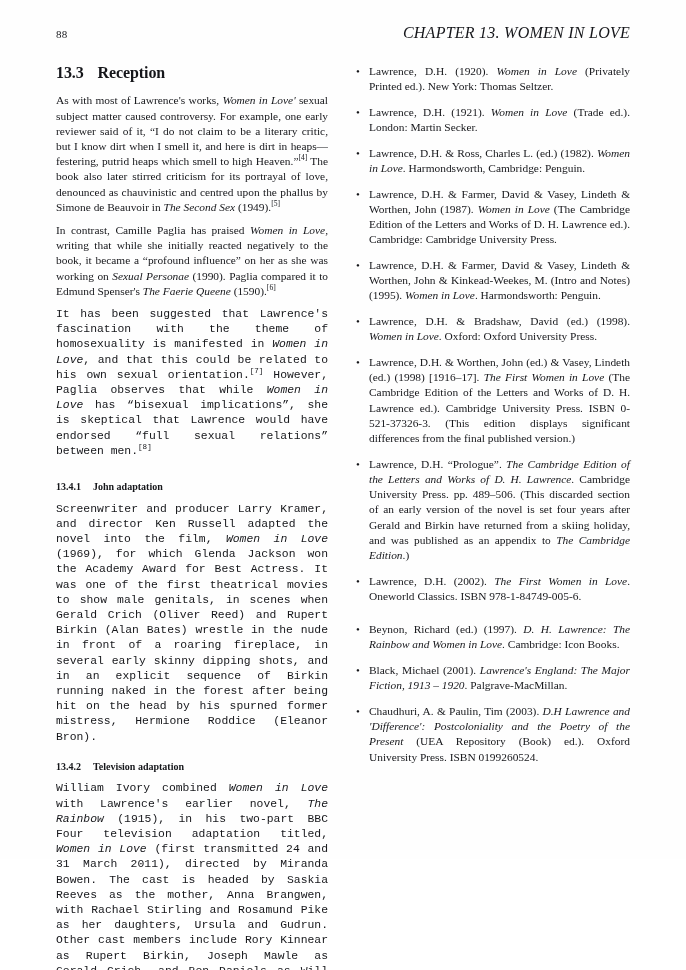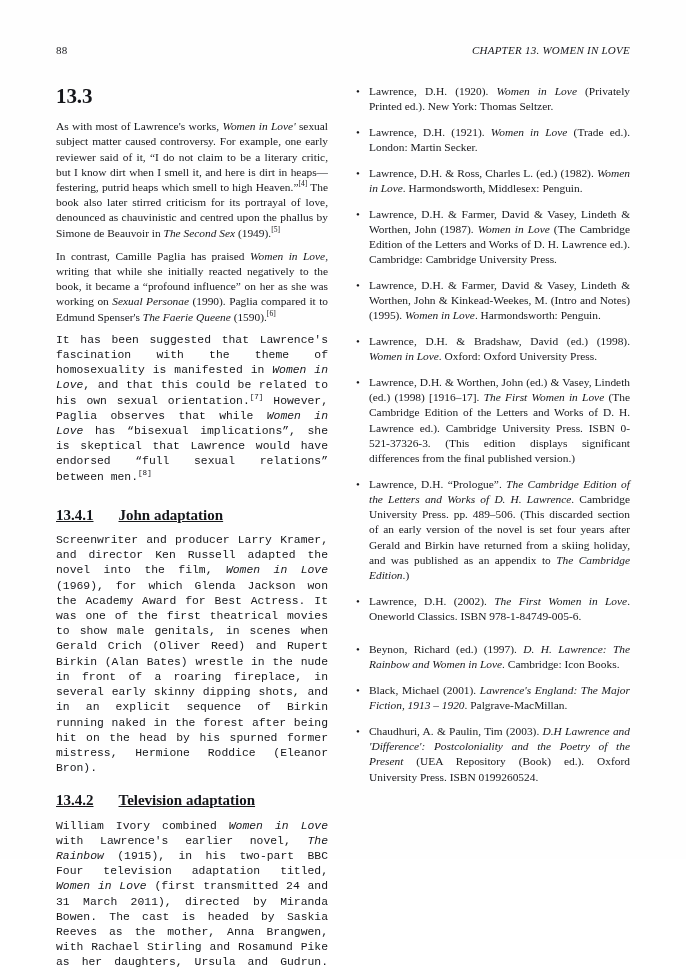--- a/index.html
+++ b/index.html
@@ -13,77 +13,76 @@
     font-family: "Liberation Serif", "DejaVu Serif", serif;
     color: #15161a;
     -webkit-font-smoothing: antialiased;
   }
 
   .page {
     position: relative;
     width: 686px;
     height: 859px;
     box-sizing: border-box;
-    padding: 44px 56px 40px 56px;
+    padding: 24px 56px 40px 56px;
     background: #fefefe;
   }
 
   
   .running-head {
     display: flex;
     justify-content: space-between;
     align-items: baseline;
     font-size: 10.5px;
     margin-bottom: 26px;
     height: 14px;
   }
   .folio {
     font-size: 11px;
     letter-spacing: 0.2px;
   }
   .head-title {
     font-style: italic;
-    font-size: 11px;
+    font-size: 16px;
     letter-spacing: 0.25px;
   }
 
   
   .columns {
     display: flex;
     gap: 22px;
     align-items: flex-start;
   }
   .col {
     width: 276px;
     flex: 0 0 276px;
   }
 
   
   h2.sec {
     font-family: "Liberation Serif", "DejaVu Serif", serif;
     font-weight: bold;
-    font-size: 21px;
+    font-size: 16px;
     margin: 0 0 11px 0;
     line-height: 1.15;
     display: flex;
     gap: 14px;
     letter-spacing: -0.1px;
   }
   h2.sec .num { flex: 0 0 auto; }
   h2.sec .ttl { flex: 1 1 auto; }
   h2.sec em { font-style: italic; }
 
   h3.subsec {
     font-weight: bold;
-    font-size: 15px;
+    font-size: 10px;
     margin: 0 0 9px 0;
     line-height: 1.15;
     display: flex;
-    gap: 25px;
-    text-decoration: underline;
+    gap: 12px;
   }
   h3.subsec .num { flex: 0 0 auto; }
 
   .sec-gap-top { margin-top: 22px; }
   .sub-gap-top { margin-top: 16px; }
 
   
   p.body {
     margin: 0 4px 8px 0;
     font-size: 11.4px;
@@ -137,20 +136,21 @@
     <span class="folio">88</span>
     <span class="head-title">CHAPTER 13.   WOMEN IN LOVE</span>
   </div>
 
   <div class="columns">
 
     <div class="col">
 
       <h2 class="sec">
         <span class="num">13.3</span>
+        <span class="ttl">Reception</span>
       </h2>
 
       <div>
           <p class="body"><span>As with most of Lawrence's works, </span><em>Women in Love'</em><span> sexual subject matter caused controversy. For example, one early reviewer said of it, “I do not claim to be a literary critic, but I know dirt when I smell it, and here is dirt in heaps—festering, putrid heaps which smell to high Heaven.”</span><sup class="fn">[4]</sup><span> The book also later stirred criticism for its portrayal of love, denounced as chauvinistic and centred upon the phallus by Simone de Beauvoir in </span><em>The Second Sex</em><span> (1949).</span><sup class="fn">[5]</sup></p>
           <p class="body"><span>In contrast, Camille Paglia has praised </span><em>Women in Love</em><span>, writing that while she initially reacted negatively to the book, it became a “profound influence” on her as she was working on </span><em>Sexual Personae</em><span> (1990). Paglia compared it to Edmund Spenser's </span><em>The Faerie Queene</em><span> (1590).</span><sup class="fn">[6]</sup></p>
           <p class="body"><span>It has been suggested that Lawrence's fascination with the theme of homosexuality is manifested in </span><em>Women in Love</em><span>, and that this could be related to his own sexual orientation.</span><sup class="fn">[7]</sup><span> However, Paglia observes that while </span><em>Women in Love</em><span> has “bisexual implications”, she is skeptical that Lawrence would have endorsed “full sexual relations” between men.</span><sup class="fn">[8]</sup></p>
         </div>
 
       <div class="sec-gap-top"></div>
 
@@ -172,21 +172,21 @@
         </div>
 
     </div>
 
     <div class="col">
 
 
       <ul class="refs">
           <li><span class="bullet">•</span><span>Lawrence, D.H. (1920).  </span><em>Women in Love</em><span> (Privately Printed ed.). New York: Thomas Seltzer.</span></li>
           <li><span class="bullet">•</span><span>Lawrence, D.H. (1921).   </span><em>Women in Love</em><span> (Trade ed.). London: Martin Secker.</span></li>
-          <li><span class="bullet">•</span><span>Lawrence, D.H. &amp; Ross, Charles L. (ed.)  (1982). </span><em>Women in Love</em><span>. Harmondsworth, Middlesex: Penguin.</span></li>
+          <li><span class="bullet">•</span><span>Lawrence, D.H. &amp; Ross, Charles L. (ed.)  (1982). </span><em>Women in Love</em><span>. Harmondsworth, Cambridge: Penguin.</span></li>
           <li><span class="bullet">•</span><span>Lawrence, D.H. &amp; Farmer, David &amp; Vasey, Lindeth &amp; Worthen, John (1987). </span><em>Women in Love</em><span> (The Cambridge Edition of the Letters and Works of D. H. Lawrence ed.). Cambridge: Cambridge University Press.</span></li>
           <li><span class="bullet">•</span><span>Lawrence, D.H. &amp; Farmer, David &amp; Vasey, Lindeth &amp; Worthen, John &amp; Kinkead-Weekes, M. (Intro and Notes) (1995).  </span><em>Women in Love</em><span>.  Harmondsworth: Penguin.</span></li>
           <li><span class="bullet">•</span><span>Lawrence, D.H. &amp; Bradshaw, David (ed.)  (1998). </span><em>Women in Love</em><span>. Oxford: Oxford University Press.</span></li>
           <li><span class="bullet">•</span><span>Lawrence, D.H. &amp; Worthen, John (ed.)  &amp; Vasey, Lindeth (ed.)  (1998) [1916–17]. </span><em>The First Women in Love</em><span> (The Cambridge Edition of the Letters and Works of D. H. Lawrence ed.).  Cambridge University Press.  ISBN 0-521-37326-3.  (This edition displays significant differences from the final published version.)</span></li>
           <li><span class="bullet">•</span><span>Lawrence, D.H. “Prologue”.  </span><em>The Cambridge Edition of the Letters and Works of D. H. Lawrence</em><span>.  Cambridge University Press.  pp.  489–506.  (This discarded section of an early version of the novel is set four years after Gerald and Birkin have returned from a skiing holiday, and was published as an appendix to </span><em>The Cambridge Edition</em><span>.)</span></li>
           <li><span class="bullet">•</span><span>Lawrence, D.H. (2002).  </span><em>The First Women in Love</em><span>.  Oneworld Classics.  ISBN 978-1-84749-005-6.</span></li>
         </ul>
 
       <div class="spacer-18"></div>
 

